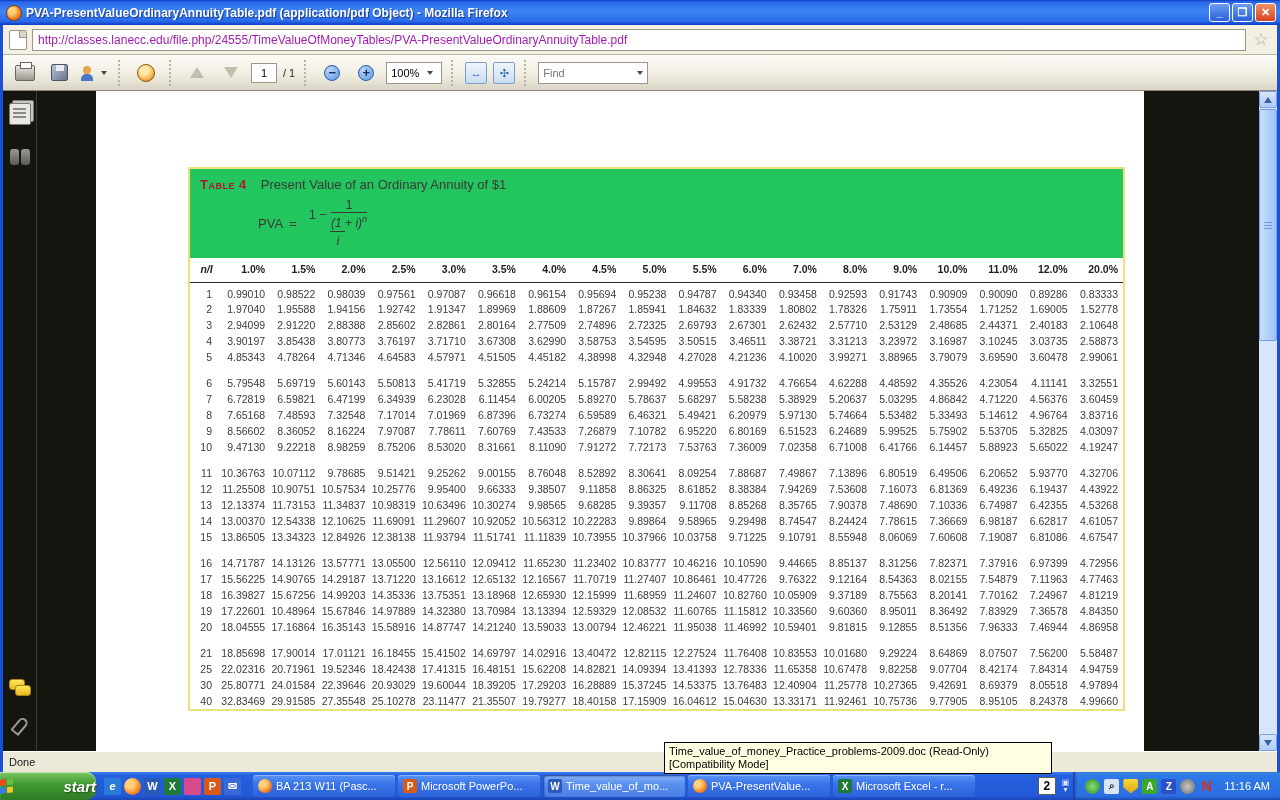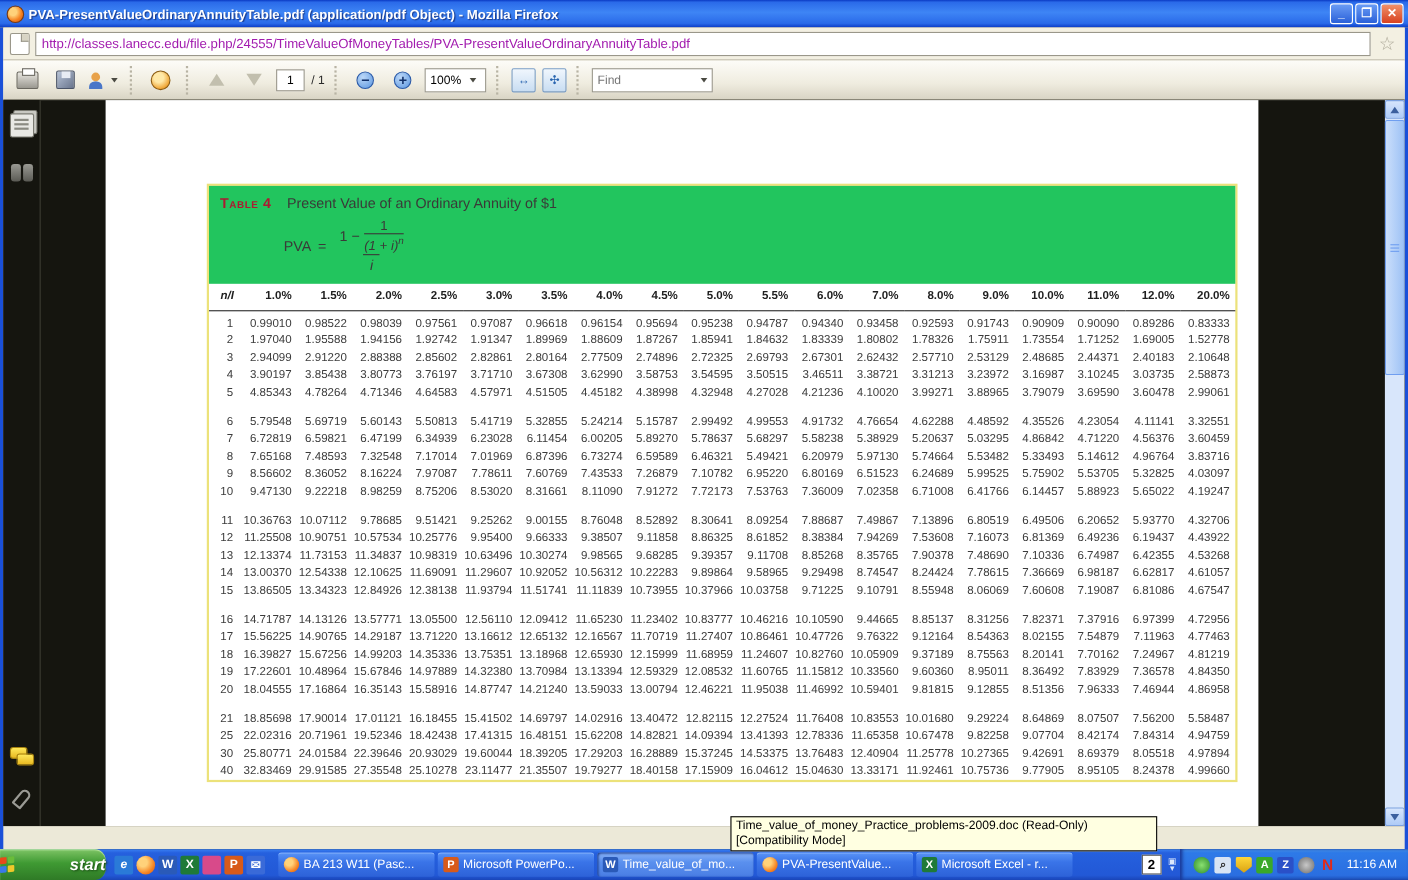--- a/index.html
+++ b/index.html
@@ -851,20 +851,23 @@
       <div class="scroll-btn up">
           <span class="tri-up"></span>
         </div>
       <div class="scroll-thumb"></div>
       <div class="scroll-btn down">
           <span class="tri-down"></span>
         </div>
     </div>
   </div>
 
+  <div class="statusbar">
+    <span>Done</span>
+  </div>
 </div>
 
 <div class="tooltip">Time_value_of_money_Practice_problems-2009.doc (Read-Only) [Compatibility Mode]</div>
 
 <div class="taskbar">
   <div class="start-btn">
     <span class="start-flag">
       <span style="background:#e84a1a"></span>
         <span style="background:#6abc3a"></span>
       <span style="background:#3a7ae8"></span>

